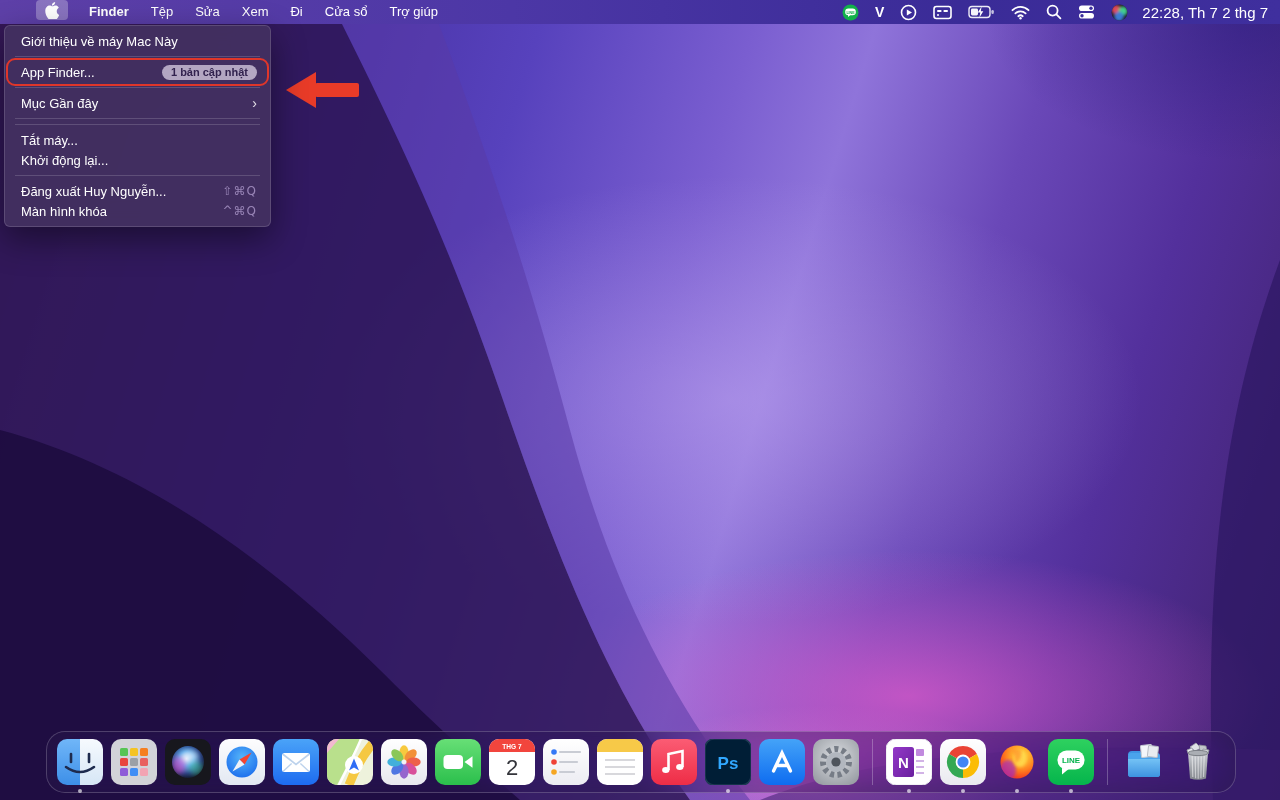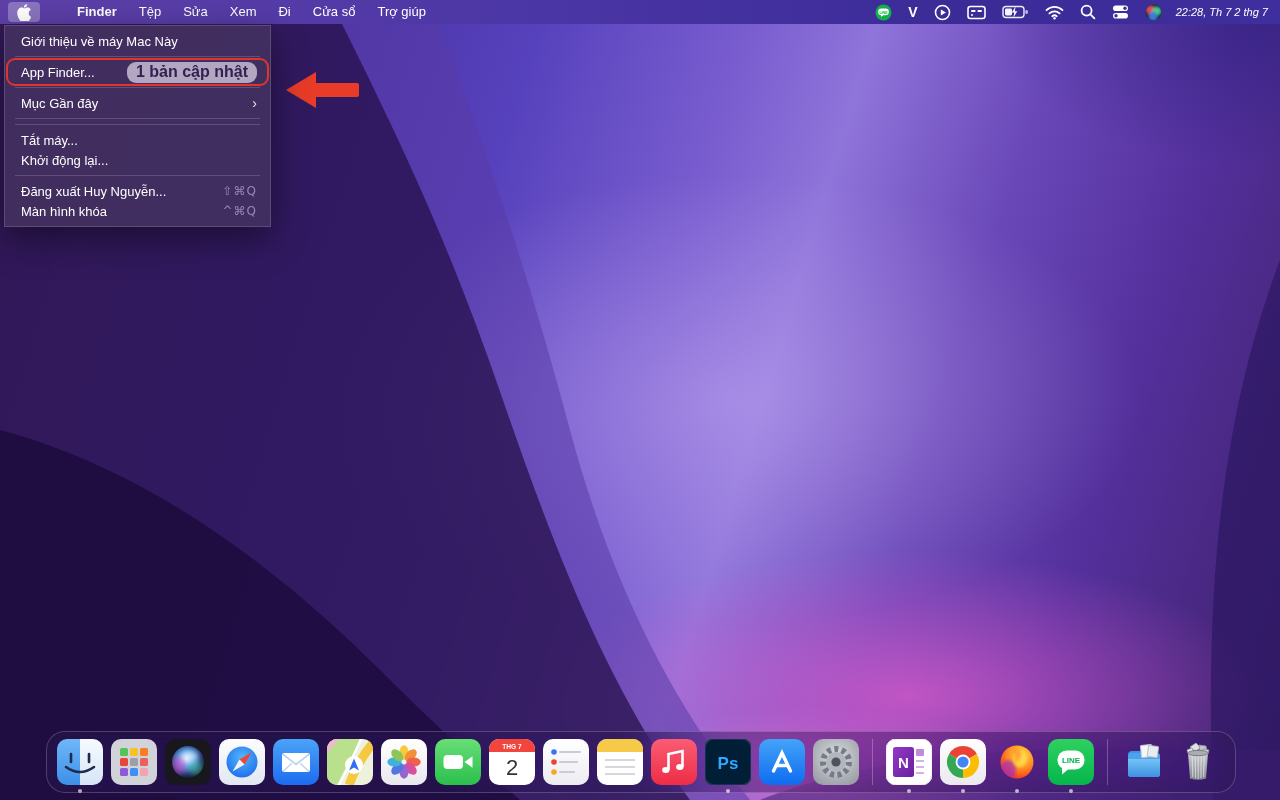--- a/index.html
+++ b/index.html
@@ -15,42 +15,42 @@
       radial-gradient(26% 20% at 6% 2%, rgba(130,45,85,.65), rgba(130,45,85,0) 72%),
       radial-gradient(30% 26% at 98% 2%, rgba(38,28,120,.55), rgba(38,28,120,0) 70%),
       linear-gradient(107deg,#4a2258 0%,#50317c 10%,#4b35a9 24%,#5742bd 36%,#7a5ed0 50%,#8f74da 58%,#6a48b8 70%,#53309c 82%,#47277f 92%,#3e2170 100%);
   }
   .wallpaper svg { position:absolute; inset:0; width:100%; height:100%; }
 
   
   .menubar { position:absolute; left:0; top:0; width:1280px; height:24px;
     background:linear-gradient(90deg,#5e40a8,#4c37a6 40%,#3a2b97 75%,#3f2f9e);
     display:flex; align-items:center; color:#fff; font-size:13px; z-index:30; }
-  .mb-left { display:flex; align-items:center; gap:16px; }
+  .mb-left { display:flex; gap:0;padding-left:28px; }
   .apple-btn { width:32px; height:20px; margin-left:8px; border-radius:4px;
     background:rgba(255,255,255,.28); display:flex; align-items:center; justify-content:center; }
   .menus { display:flex; align-items:center; margin-left:10px; }
   .menus span { padding:0 11px; line-height:24px; white-space:nowrap; }
   .menus span.active-app { font-weight:700; }
   .mb-right { margin-left:auto; display:flex; align-items:center; gap:8px; padding-right:12px; }
   .status-ic { display:flex; align-items:center; justify-content:center; height:22px; padding:0 4px; }
-  .clock { white-space:nowrap; margin-left:2px; font-size:11px;font-style:italic; }
+  .clock { white-space:nowrap; margin-left:2px; font-size:15px; }
   .v-glyph { font-weight:700; font-size:14px; }
 
   
   .apple-menu { position:absolute; left:4px; top:25px; width:267px; z-index:40;
     background:rgba(66,47,96,.95); backdrop-filter:blur(18px);
-    border:1px solid rgba(255,255,255,.14); border-radius:0;
+    border:1px solid rgba(255,255,255,.14); border-radius:6px;
     box-shadow:0 12px 34px rgba(0,0,0,.45); padding:5px 0; color:#fff; }
   .menu-row { height:20px; display:flex; align-items:center; justify-content:space-between;
     padding:0 13px 0 16px; font-size:13px; white-space:nowrap; position:relative; }
   .menu-sep { height:1px; background:rgba(255,255,255,.16); margin:5px 10px; }
   .shortcut { color:rgba(205,185,235,.62); font-size:12px; letter-spacing:1px; font-family:"DejaVu Sans",sans-serif; }
   .chev { color:rgba(255,255,255,.85); font-size:14px; line-height:1; }
-  .update-badge { background:#b3a6c2; color:#32224e; font-size:16px; font-weight:700;
+  .update-badge { background:#b3a6c2; color:#32224e; font-size:11px; font-weight:700;
     padding:1.5px 9px; border-radius:9px; }
   .red-box { position:absolute; left:1px; right:1px; top:-4px; bottom:-4px;
     border:2px solid #e0362a; border-radius:9px; pointer-events:none; }
 
   
   .annot-arrow { position:absolute; left:286px; top:72px; width:74px; height:36px; z-index:35; }
   .arrow-head { position:absolute; left:0; top:0; width:0; height:0;
     border-top:18px solid transparent; border-bottom:18px solid transparent;
     border-right:30px solid #e83b28; }
   .arrow-shaft { position:absolute; left:29px; top:11px; width:44px; height:14px;

